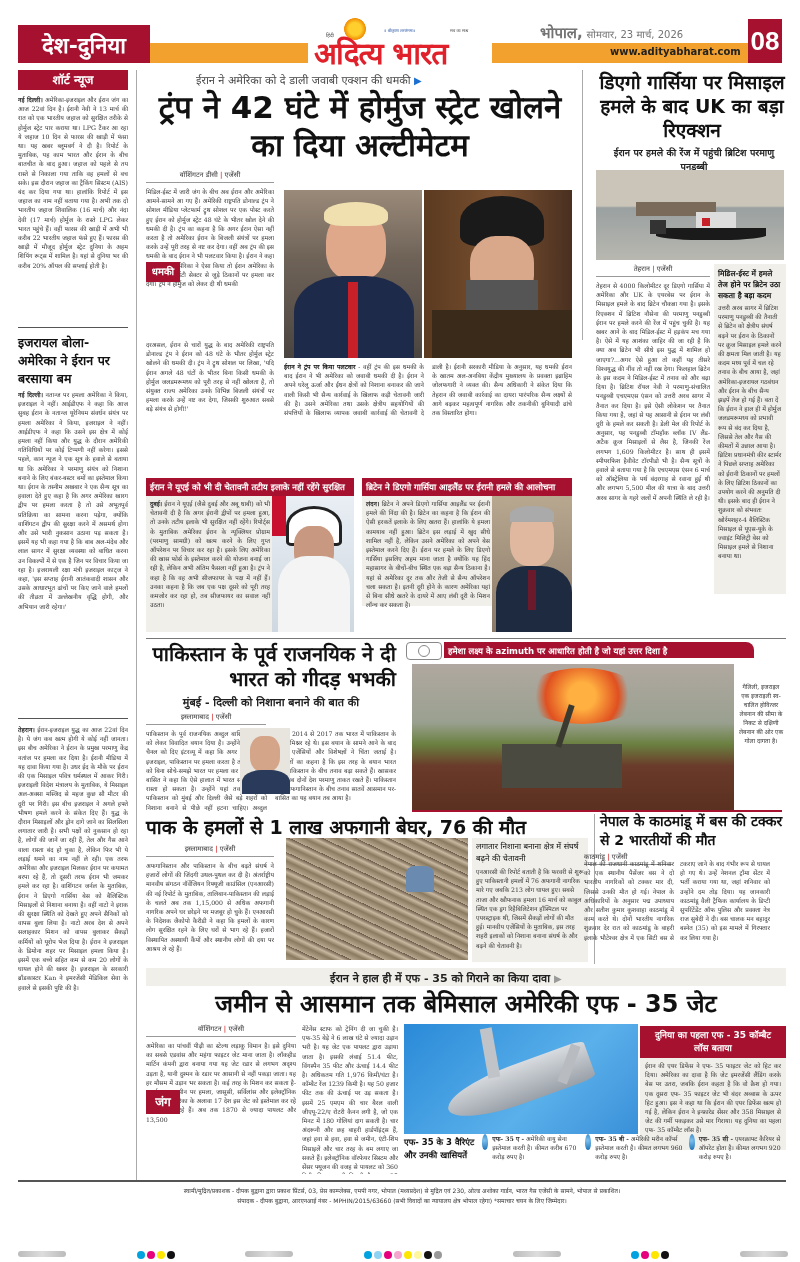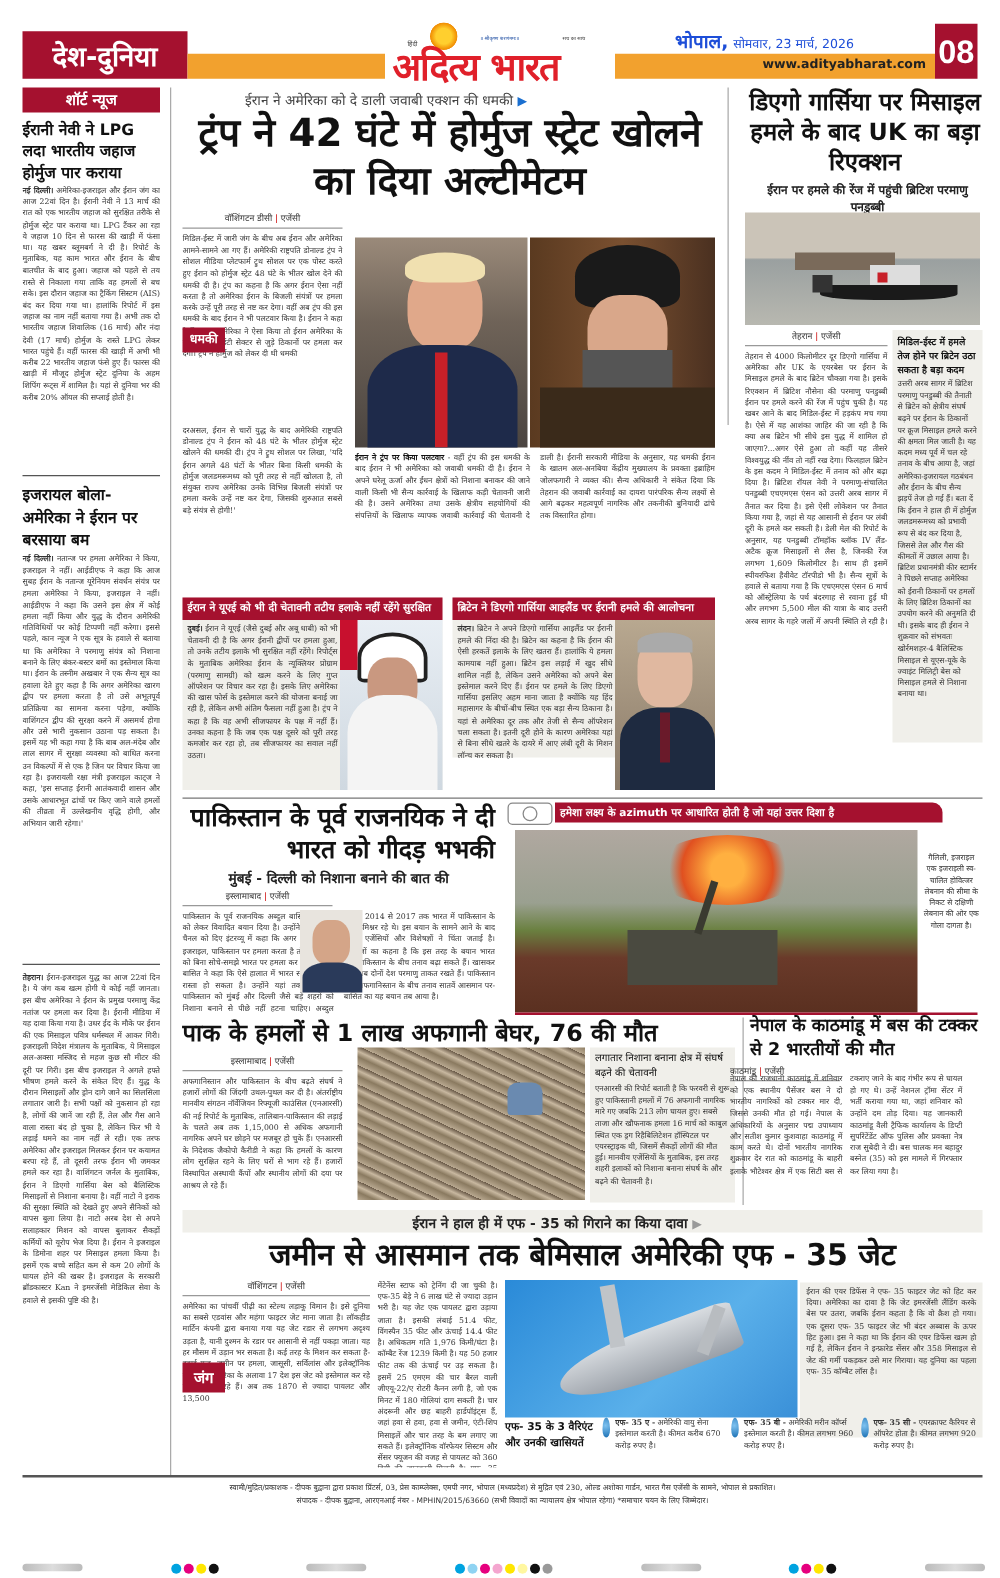--- a/index.html
+++ b/index.html
@@ -25,31 +25,30 @@
 <div class="abs maroon" style="left:18px;top:25px;width:132px;height:38px;display:flex;align-items:center;justify-content:center;font-weight:bold;font-size:22px">देश-दुनिया</div>
 <div class="abs orange" style="left:150px;top:43px;width:158px;height:20px"></div>
 <div class="abs" style="left:312px;top:18px;width:172px;height:48px">
   <div class="abs" style="left:32px;top:0;width:22px;height:22px;border-radius:50%;background:radial-gradient(circle,#ffcf2e 40%,#f08a00 70%,transparent 72%)"></div>
   <span class="abs" style="left:14px;top:14px;font-size:5px;color:#333">हिंदी</span>
   <span class="abs" style="left:72px;top:10px;font-size:4px;color:#1a4aa0">॥ श्रीकृष्ण शरणंममः॥</span>
   <span class="abs" style="left:138px;top:10px;font-size:4px;color:#333">सच का साथ</span>
   <span class="abs" style="left:2px;top:14px;font-size:30px;font-weight:bold;color:#e0202a;letter-spacing:-1px;white-space:nowrap">अदित्य भारत</span>
 </div>
 <div class="abs orange" style="left:492px;top:43px;width:256px;height:20px"></div>
-<div class="abs" style="left:540px;top:22px;font-size:12px;white-space:nowrap;color:#1d4ed8">
+<div class="abs" style="left:540px;top:22px;font-size:12px;white-space:nowrap;color:#737373">
   <span style="font-weight:bold;font-size:15px">भोपाल,</span>
   <span style="font-size:10px">सोमवार, 23 मार्च, 2026</span>
 </div>
 <div class="abs" style="left:610px;top:46px;font-size:10px;font-weight:bold;color:#222">www.adityabharat.com</div>
 <div class="abs maroon" style="left:748px;top:19px;width:34px;height:44px;font-size:26px;font-weight:bold;display:flex;align-items:center;justify-content:center;font-family:'Liberation Sans',sans-serif">08</div>
 
 <div class="abs" style="left:18px;top:70px;width:110px">
   <div class="maroon" style="height:20px;font-size:12px;font-weight:bold;text-align:center;line-height:20px">शॉर्ट न्यूज</div>
   <div style="margin-top:5px">
-    <div class="hl" style="font-size:12.5px;line-height:17px">ईरानी नेवी ने LPG लदा भारतीय जहाज होर्मुज पार कराया</div>
     <div class="body-txt" style="margin-top:2px;height:226px;overflow:hidden"><b>नई दिल्ली।</b> <span>अमेरिका-इजराइल और ईरान जंग का आज 22वां दिन है। ईरानी नेवी ने 13 मार्च की रात को एक भारतीय जहाज को सुरक्षित तरीके से होर्मुज स्ट्रेट पार कराया था। LPG टैंकर आ रहा ये जहाज 10 दिन से फारस की खाड़ी में फंसा था। यह खबर ब्लूमबर्ग ने दी है। रिपोर्ट के मुताबिक, यह काम भारत और ईरान के बीच बातचीत के बाद हुआ। जहाज को पहले से तय रास्ते से निकाला गया ताकि वह हमलों से बच सके। इस दौरान जहाज का ट्रैकिंग सिस्टम (AIS) बंद कर दिया गया था। हालांकि रिपोर्ट में इस जहाज का नाम नहीं बताया गया है। अभी तक दो भारतीय जहाज शिवालिक (16 मार्च) और नंदा देवी (17 मार्च) होर्मुज के रास्ते LPG लेकर भारत पहुंचे हैं। वहीं फारस की खाड़ी में अभी भी करीब 22 भारतीय जहाज फंसे हुए हैं। फारस की खाड़ी में मौजूद होर्मुज स्ट्रेट दुनिया के अहम शिपिंग रूट्स में शामिल है। यहां से दुनिया भर की करीब 20% ऑयल की सप्लाई होती है।</span></div>
   </div>
   <div style="height:1px;background:#555;margin:6px 0 6px"></div>
   <div>
     <div class="hl" style="font-size:12.5px;line-height:18px">इजरायल बोला- अमेरिका ने ईरान पर बरसाया बम</div>
     <div class="body-txt" style="margin-top:2px;height:322px;overflow:hidden"><b>नई दिल्ली।</b> <span>नतान्ज पर हमला अमेरिका ने किया, इजराइल ने नहीं। आईडीएफ ने कहा कि आज सुबह ईरान के नतान्ज यूरेनियम संवर्धन संयंत्र पर हमला अमेरिका ने किया, इजराइल ने नहीं। आईडीएफ ने कहा कि उसने इस क्षेत्र में कोई हमला नहीं किया और युद्ध के दौरान अमेरिकी गतिविधियों पर कोई टिप्पणी नहीं करेगा। इससे पहले, कान न्यूज ने एक सूत्र के हवाले से बताया था कि अमेरिका ने परमाणु संयंत्र को निशाना बनाने के लिए बंकर-बस्टर बमों का इस्तेमाल किया था। ईरान के तस्नीम अखबार ने एक सैन्य सूत्र का हवाला देते हुए कहा है कि अगर अमेरिका खारग द्वीप पर हमला करता है तो उसे अभूतपूर्व प्रतिक्रिया का सामना करना पड़ेगा, क्योंकि वाशिंगटन द्वीप की सुरक्षा करने में असमर्थ होगा और उसे भारी नुकसान उठाना पड़ सकता है। इसमें यह भी कहा गया है कि बाब अल-मंदेब और लाल सागर में सुरक्षा व्यवस्था को बाधित करना उन विकल्पों में से एक है जिन पर विचार किया जा रहा है। इजरायली रक्षा मंत्री इजराइल काट्ज ने कहा, 'इस सप्ताह ईरानी आतंकवादी शासन और उसके आधारभूत ढांचों पर किए जाने वाले हमलों की तीव्रता में उल्लेखनीय वृद्धि होगी, और अभियान जारी रहेगा।'</span></div>
   </div>
   <div style="height:1px;background:#555;margin:6px 0 6px"></div>
   <div>
     <div class="body-txt" style="margin-top:2px;height:358px;overflow:hidden"><b>तेहरान।</b> <span>ईरान-इजराइल युद्ध का आज 22वां दिन है। ये जंग कब खत्म होगी ये कोई नहीं जानता। इस बीच अमेरिका ने ईरान के प्रमुख परमाणु केंद्र नतांज पर हमला कर दिया है। ईरानी मीडिया में यह दावा किया गया है। उधर ईद के मौके पर ईरान की एक मिसाइल पवित्र धर्मस्थल में आकर गिरी। इजराइली विदेश मंत्रालय के मुताबिक, ये मिसाइल अल-अक्सा मस्जिद से महज कुछ सौ मीटर की दूरी पर गिरी। इस बीच इजराइल ने अगले हफ्ते भीषण हमले करने के संकेत दिए हैं। युद्ध के दौरान मिसाइलों और ड्रोन दागे जाने का सिलसिला लगातार जारी है। सभी पक्षों को नुकसान हो रहा है, लोगों की जानें जा रही हैं, तेल और गैस आने वाला रास्ता बंद हो चुका है, लेकिन फिर भी ये लड़ाई थमने का नाम नहीं ले रही। एक तरफ अमेरिका और इजराइल मिलकर ईरान पर कयामत बरपा रहे हैं, तो दूसरी तरफ ईरान भी जमकर हमले कर रहा है। वाशिंगटन जर्नल के मुताबिक, ईरान ने डिएगो गार्सिया बेस को बैलिस्टिक मिसाइलों से निशाना बनाया है। वहीं नाटो ने इराक की सुरक्षा स्थिति को देखते हुए अपने सैनिकों को वापस बुला लिया है। नाटो अरब देश से अपने सलाहकार मिशन को वापस बुलाकर सैकड़ों कर्मियों को यूरोप भेज दिया है। ईरान ने इजराइल के डिमोना शहर पर मिसाइल हमला किया है। इसमें एक बच्चे सहित कम से कम 20 लोगों के घायल होने की खबर है। इजराइल के सरकारी ब्रॉडकास्टर Kan ने इमरजेंसी मेडिकिल सेवा के हवाले से इसकी पुष्टि की है।</span></div>
@@ -184,20 +183,21 @@
 </div>
 <div class="abs maroon" style="left:146px;top:1090px;width:34px;height:24px;font-size:12px;font-weight:bold;text-align:center;line-height:24px">जंग</div>
 <div class="abs body-txt" style="left:302px;top:1024px;width:96px;height:150px;overflow:hidden">मेंटेनेंस स्टाफ को ट्रेनिंग दी जा चुकी है। एफ-35 बेड़े ने 6 लाख घंटे से ज्यादा उड़ान भरी है। यह जेट एक पायलट द्वारा उड़ाया जाता है। इसकी लंबाई 51.4 फीट, विंगस्पैन 35 फीट और ऊंचाई 14.4 फीट है। अधिकतम गति 1,976 किमी/घंटा है। कॉम्बैट रेंज 1239 किमी है। यह 50 हजार फीट तक की ऊंचाई पर उड़ सकता है। इसमें 25 एमएम की चार बैरल वाली जीएयू-22/ए रोटरी कैनन लगी है, जो एक मिनट में 180 गोलियां दाग सकती है। चार अंदरूनी और छह बाहरी हार्डपॉइंट्स हैं, जहां हवा से हवा, हवा से जमीन, एंटी-शिप मिसाइलें और चार तरह के बम लगाए जा सकते हैं। इलेक्ट्रॉनिक वॉरफेयर सिस्टम और सेंसर फ्यूजन की वजह से पायलट को 360 डिग्री की जानकारी मिलती है। एफ- 35 कई बार क्रैश भी हुआ है।</div>
 
 <div class="photo" style="left:404px;top:1024px;width:234px;height:110px;background:linear-gradient(135deg,#2a8ad8,#5ab0ea 60%,#3a90d8)">
   <div class="abs" style="left:40px;top:40px;width:150px;height:40px;background:linear-gradient(180deg,#d8dce0,#9aa0a8);transform:rotate(-20deg);border-radius:50% 10% 10% 50%"></div>
   <div class="abs" style="left:80px;top:4px;width:12px;height:50px;background:#c0c4c8;transform:rotate(-10deg)"></div>
   <div class="abs" style="left:160px;top:20px;width:10px;height:40px;background:#b8bcc0;transform:rotate(20deg)"></div>
 </div>
 <div class="abs box-grey" style="left:640px;top:1026px;width:146px;height:124px">
+  <div class="maroon" style="font-size:9px;font-weight:bold;text-align:center;line-height:13px;padding:3px 10px;height:32px">दुनिया का पहला एफ - 35 कॉम्बैट लॉस बताया</div>
   <div class="body-txt" style="padding:3px 5px;height:92px;overflow:hidden">ईरान की एयर डिफेंस ने एफ- 35 फाइटर जेट को हिट कर दिया। अमेरिका का दावा है कि जेट इमरजेंसी लैंडिंग करके बेस पर उतरा, जबकि ईरान कहता है कि वो क्रैश हो गया। एक दूसरा एफ- 35 फाइटर जेट भी बंदर अब्बास के ऊपर हिट हुआ। इस ने कहा था कि ईरान की एयर डिफेंस खत्म हो गई है, लेकिन ईरान ने इन्फ्रारेड सेंसर और 358 मिसाइल से जेट की गर्मी पकड़कर उसे मार गिराया। यह दुनिया का पहला एफ- 35 कॉम्बैट लॉस है।</div>
 </div>
 
 <div class="abs hl" style="left:404px;top:1136px;width:76px;font-size:8.5px;line-height:13px">एफ- 35 के 3 वैरिएंट और उनकी खासियतें</div>
 <div class="abs" style="left:482px;top:1134px;width:304px;display:flex;gap:6px">
   <div style="flex:1;display:flex">
     <span class="bullet"></span>
     <div class="body-txt" style="text-align:left"><b>एफ- 35 ए -</b> <span>अमेरिकी वायु सेना इस्तेमाल करती है। कीमत करीब 670 करोड़ रुपए है।</span></div>
   </div>
   <div style="flex:1;display:flex">

